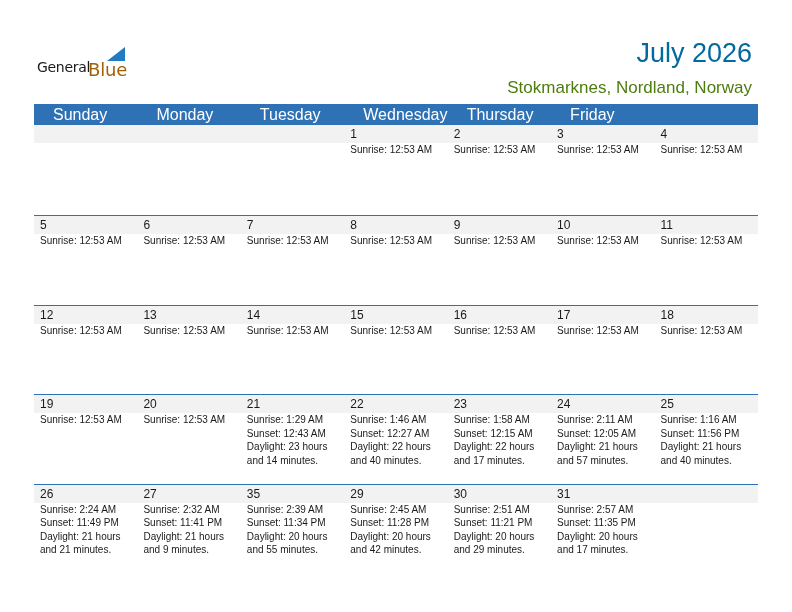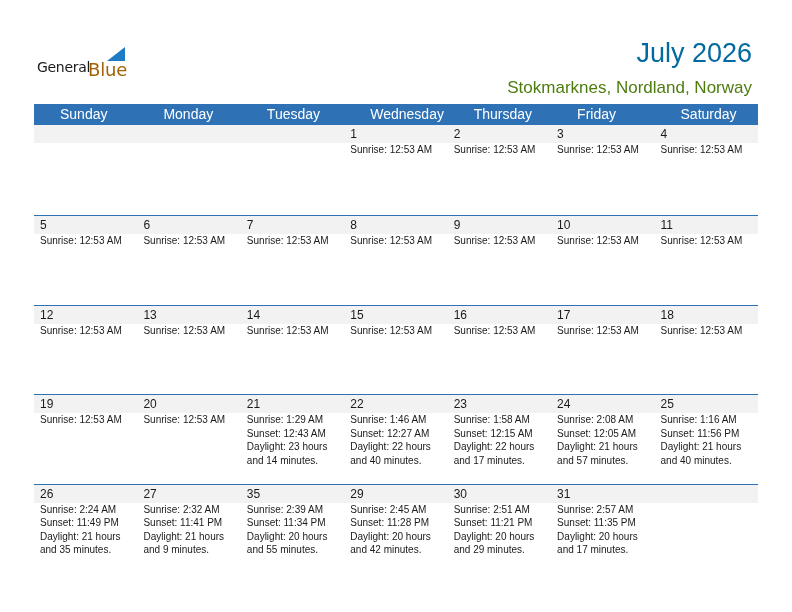--- a/index.html
+++ b/index.html
@@ -9,22 +9,22 @@
   .logo-general { position: absolute; left: 0; top: 16px; font-family: "DejaVu Sans", sans-serif;
                   font-size: 14px; color: #1a1a1a; letter-spacing: -0.3px; }
   .logo-blue { position: absolute; left: 51px; top: 16px; font-family: "DejaVu Sans", sans-serif;
                font-size: 18px; color: #a16207; letter-spacing: -0.2px; }
   .logo-tri { position: absolute; left: 70px; top: 4px; width: 0; height: 0;
               border-left: 18px solid transparent; border-bottom: 14px solid #1f7bc4; }
   .title { position: absolute; right: 40px; top: 38px; font-size: 27px; color: #0369a1; }
   .subtitle { position: absolute; right: 40px; top: 78px; font-size: 17px; color: #4d7c0f; }
   .cal { position: absolute; left: 34px; top: 104px; width: 724px; }
   .hdr { display: flex; background: #2e72b5; height: 21px; }
-  .hdr-cell { width: 103.43px; box-sizing: border-box; padding-left: 6px; color: #ffffff;
-              font-size: 14px; line-height: 21px; margin-left: 20px; }
+  .hdr-cell { width: 103.43px; box-sizing: border-box; padding-left: 19px; color: #ffffff;
+              font-size: 16px; line-height: 21px; }
   .week { position: relative; height: 90px; }
   .week.bordered { border-top: 1.5px solid #2e72b5; height: 88.5px; }
   .band { position: absolute; left: 0; top: 0; width: 724px; height: 18px; background: #f2f2f2; }
   .days { position: absolute; left: 0; top: 0; display: flex; width: 724px; }
   .day { width: 103.43px; box-sizing: border-box; padding-left: 6px; }
   .day-num { font-size: 12px; line-height: 18px; height: 18px; color: #1a1a1a; }
   .day-info { font-size: 10px; line-height: 13.5px; color: #1a1a1a; margin-top: 0px; white-space: nowrap; }
 </style>
 </head>
 <body>
@@ -39,21 +39,20 @@
 <div class="subtitle">Stokmarknes, Nordland, Norway</div>
 
 <div class="cal">
   <div class="hdr">
     <div class="hdr-cell">Sunday</div>
     <div class="hdr-cell">Monday</div>
     <div class="hdr-cell">Tuesday</div>
     <div class="hdr-cell">Wednesday</div>
     <div class="hdr-cell">Thursday</div>
     <div class="hdr-cell">Friday</div>
-    <div class="hdr-cell">Saturday</div>
   </div>
   <div id="weeks">
       <div class="week">
         <div class="band"></div>
         <div class="days">
           <div class="day">
             <div class="day-num"></div>
           </div>
           <div class="day">
             <div class="day-num"></div>
@@ -172,21 +171,21 @@
           </div>
           <div class="day">
             <div class="day-num">23</div>
             <div class="day-info">Sunrise: 1:58 AM</div>
             <div class="day-info">Sunset: 12:15 AM</div>
             <div class="day-info">Daylight: 22 hours</div>
             <div class="day-info">and 17 minutes.</div>
           </div>
           <div class="day">
             <div class="day-num">24</div>
-            <div class="day-info">Sunrise: 2:08 AM</div>
+            <div class="day-info">Sunrise: 2:11 AM</div>
             <div class="day-info">Sunset: 12:05 AM</div>
             <div class="day-info">Daylight: 21 hours</div>
             <div class="day-info">and 57 minutes.</div>
           </div>
           <div class="day">
             <div class="day-num">25</div>
             <div class="day-info">Sunrise: 1:16 AM</div>
             <div class="day-info">Sunset: 11:56 PM</div>
             <div class="day-info">Daylight: 21 hours</div>
             <div class="day-info">and 40 minutes.</div>
@@ -194,21 +193,21 @@
         </div>
       </div>
       <div class="week bordered">
         <div class="band"></div>
         <div class="days">
           <div class="day">
             <div class="day-num">26</div>
             <div class="day-info">Sunrise: 2:24 AM</div>
             <div class="day-info">Sunset: 11:49 PM</div>
             <div class="day-info">Daylight: 21 hours</div>
-            <div class="day-info">and 35 minutes.</div>
+            <div class="day-info">and 21 minutes.</div>
           </div>
           <div class="day">
             <div class="day-num">27</div>
             <div class="day-info">Sunrise: 2:32 AM</div>
             <div class="day-info">Sunset: 11:41 PM</div>
             <div class="day-info">Daylight: 21 hours</div>
             <div class="day-info">and 9 minutes.</div>
           </div>
           <div class="day">
             <div class="day-num">35</div>

